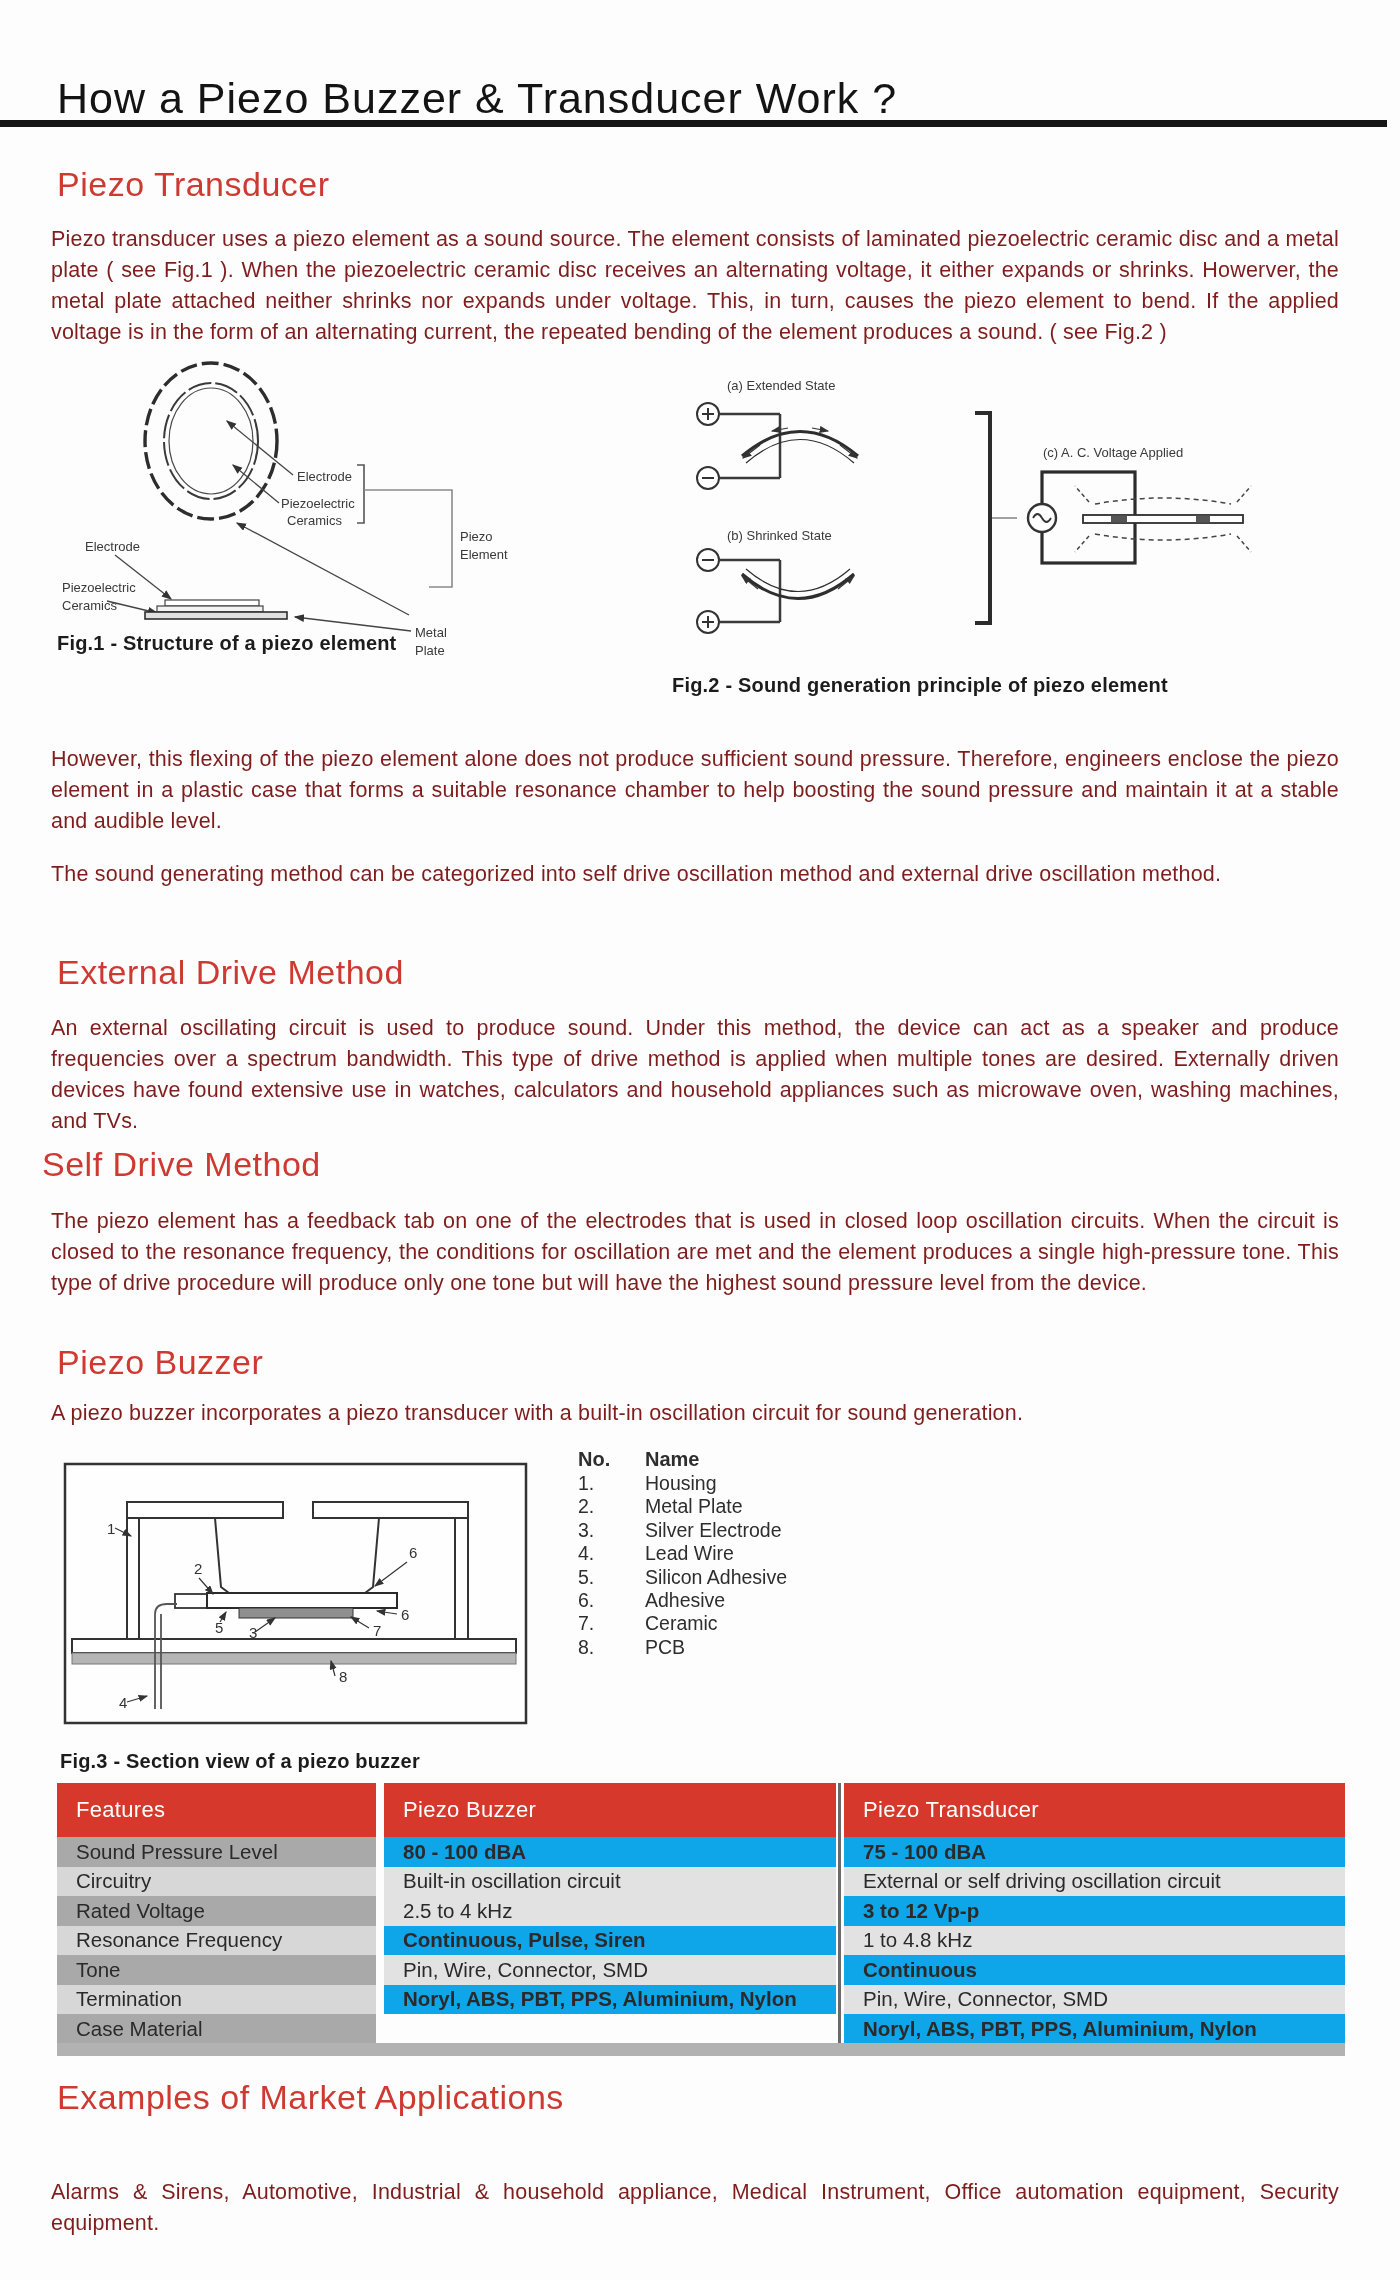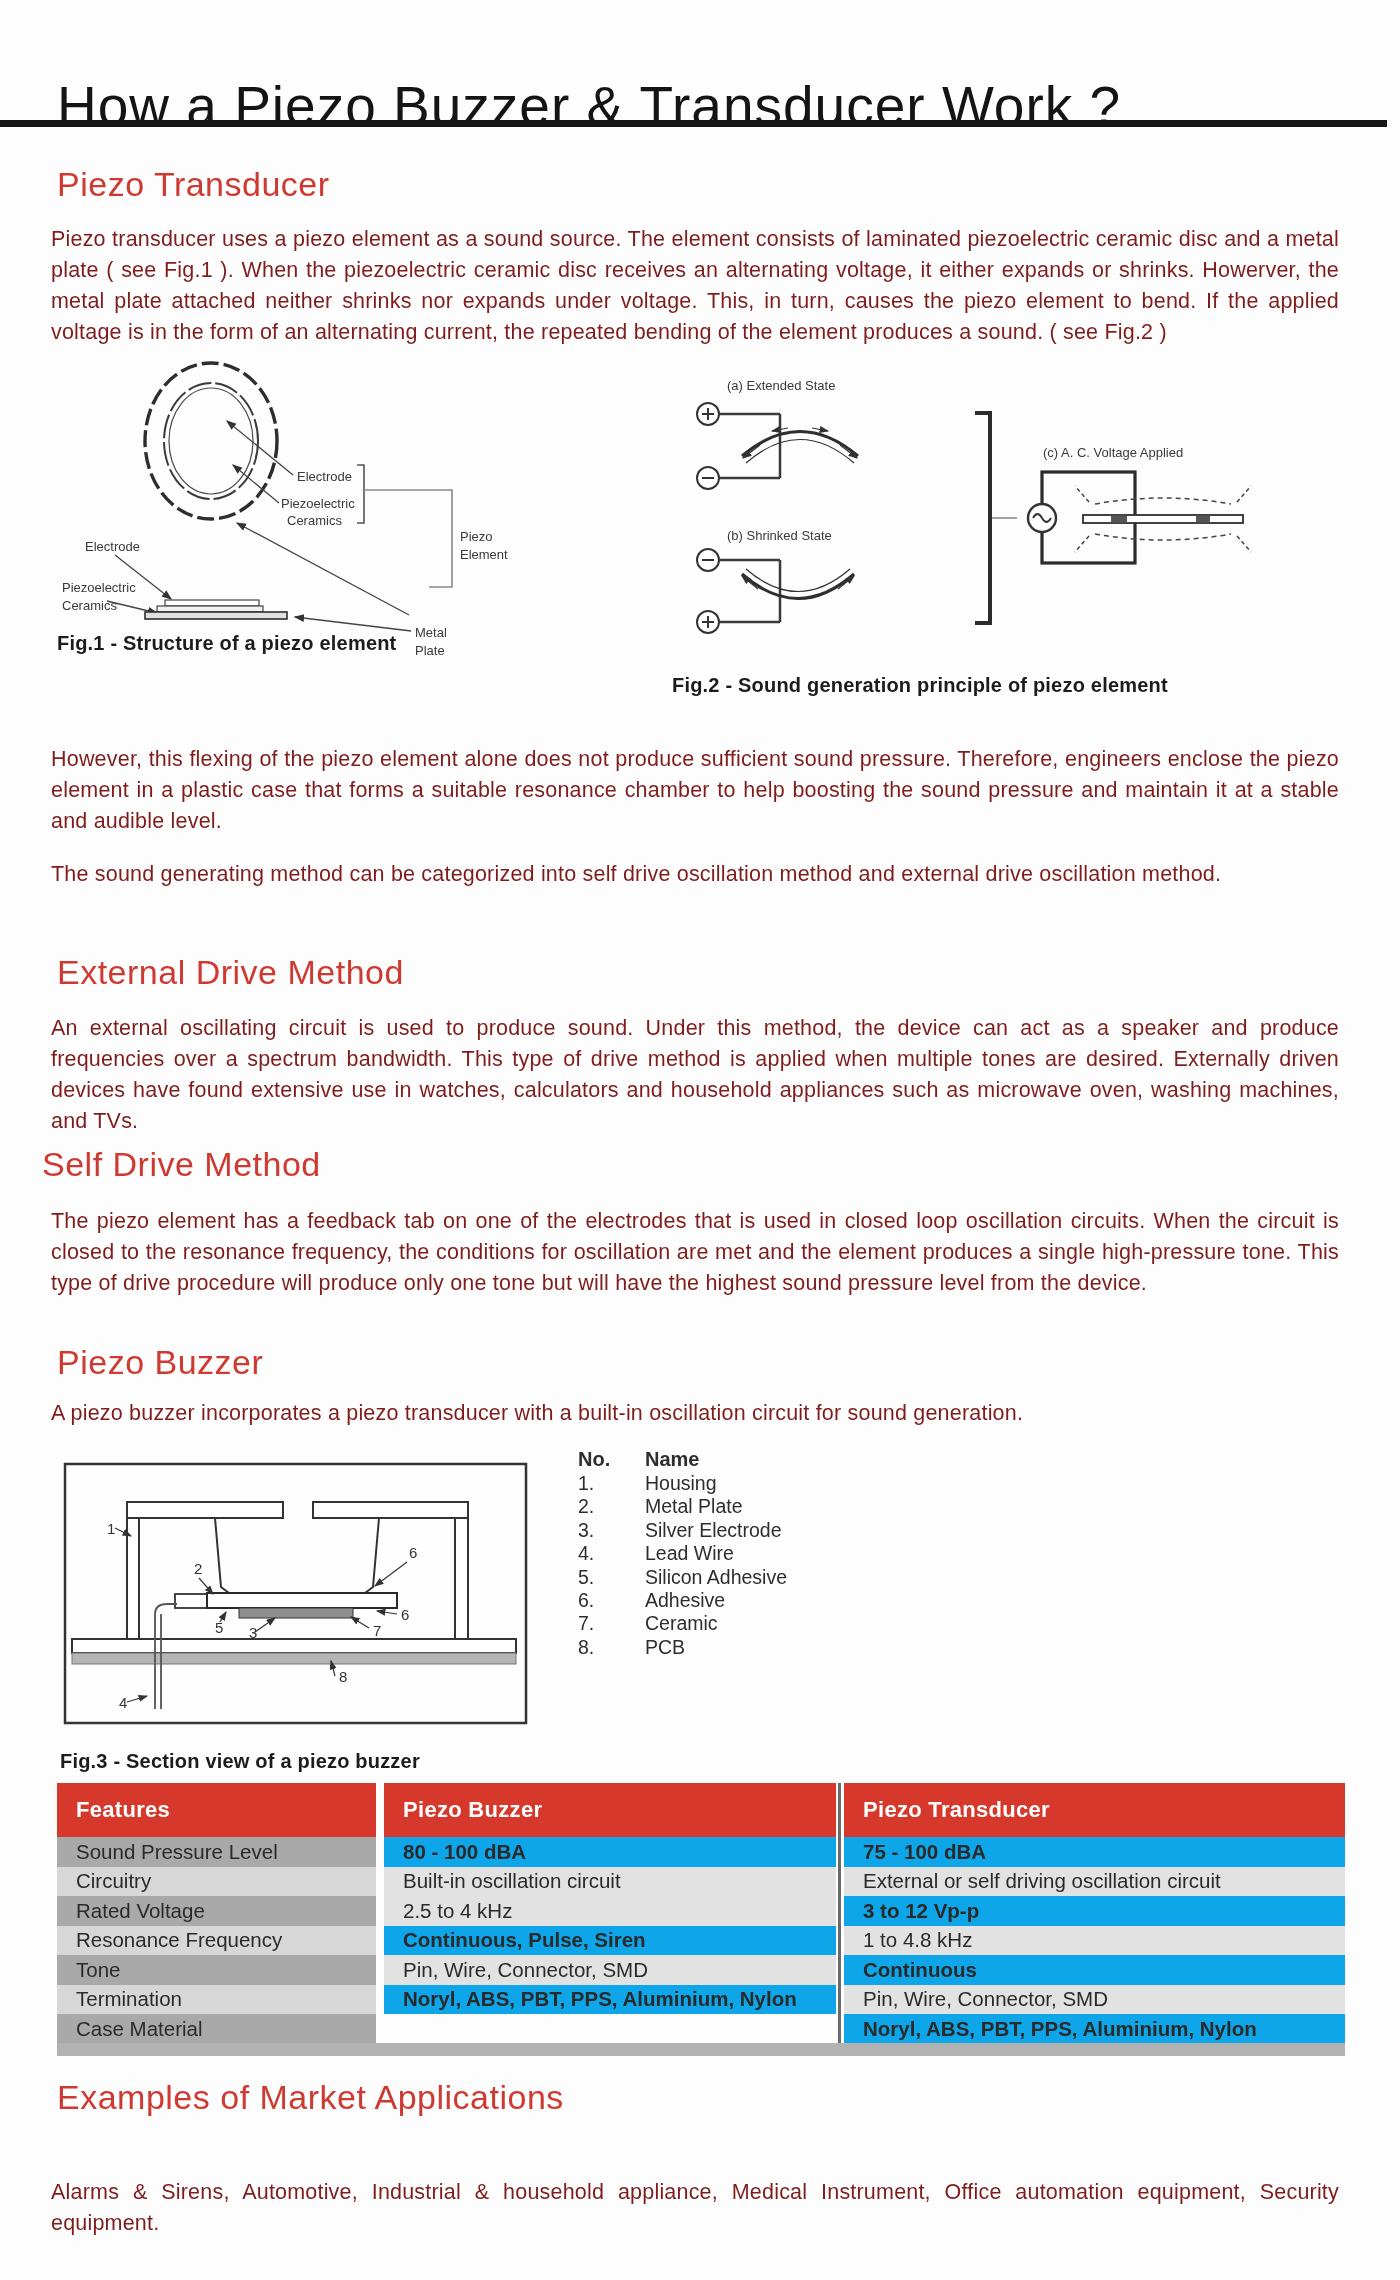--- a/index.html
+++ b/index.html
@@ -1,34 +1,34 @@
 <!DOCTYPE html>
 <html><head>
 <meta charset="utf-8">
 <style>
   html,body{margin:0;padding:0;background:#ffffff;}
   #page{position:relative;width:1400px;height:2280px;background:#fdfdfd;
         font-family:"Liberation Sans",sans-serif;color:#1b1b1b;overflow:hidden;}
   .abs{position:absolute;}
-  .title{left:57px;top:74px;font-size:55px;letter-spacing:1px;color:#141414;white-space:nowrap;}
+  .title{left:57px;top:74px;font-size:43px;letter-spacing:1px;color:#141414;white-space:nowrap;}
   .title-rule{left:0;top:120px;width:1387px;height:7px;background:#161616;}
   .h2{font-size:34px;letter-spacing:.5px;color:#ce3a31;white-space:nowrap;}
   .para{left:51px;width:1288px;font-size:21.5px;line-height:31px;text-align:justify;color:#7f1d1d;letter-spacing:.2px;}
   .caption{font-size:20px;font-weight:bold;color:#1c1c1c;white-space:nowrap;letter-spacing:.2px;}
   svg text{font-family:"Liberation Sans",sans-serif;fill:#3a3a3a;}
   .figlbl{font-size:13px;}
   .fignum{font-size:15px;fill:#333;}
   
   .parts{left:578px;top:1446px;font-size:19.5px;color:#2e2e2e;}
   .parts .row{line-height:23.4px;white-space:nowrap;}
   .parts .hdr{font-weight:bold;font-size:20px;line-height:26px;}
   .pno{display:inline-block;width:67px;}
   
   .tcol{position:absolute;top:1783px;}
-  .thead{height:54px;background:#d6392c;color:#ffffff;font-weight:bold;font-size:22px;
+  .thead{height:54px;background:#d6392c;color:#ffffff;font-weight:normal;font-size:22px;
          display:flex;align-items:center;letter-spacing:.3px;}
   .tcell{height:29.5px;display:flex;align-items:center;font-size:20.5px;color:#2a2a2a;white-space:nowrap;}
   .pad{padding-left:19px;}
   .c-gd{background:#a9a9a9;} .c-gl{background:#d7d7d7;}
   .c-w{background:#0ea5e9;font-weight:bold;}  .c-s{background:#e2e2e2;}
   .tdivider{left:836px;top:1783px;width:8px;height:260px;background:#ffffff;}
   .tdivline{left:838px;top:1783px;width:3px;height:260px;background:#6a6a6a;}
   .tbottom{left:57px;top:2043px;width:1288px;height:13px;background:#b2b2b2;}
 </style>
 </head>

